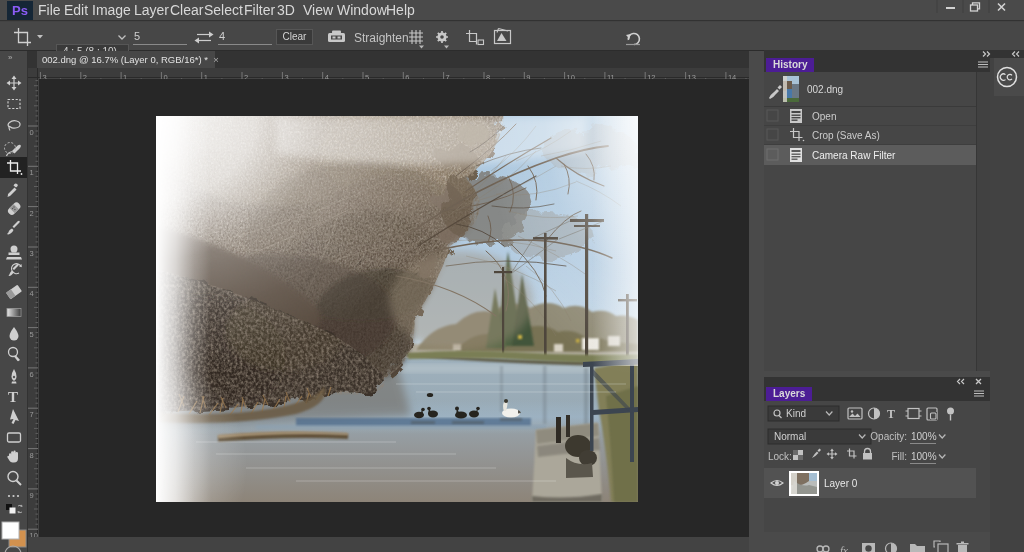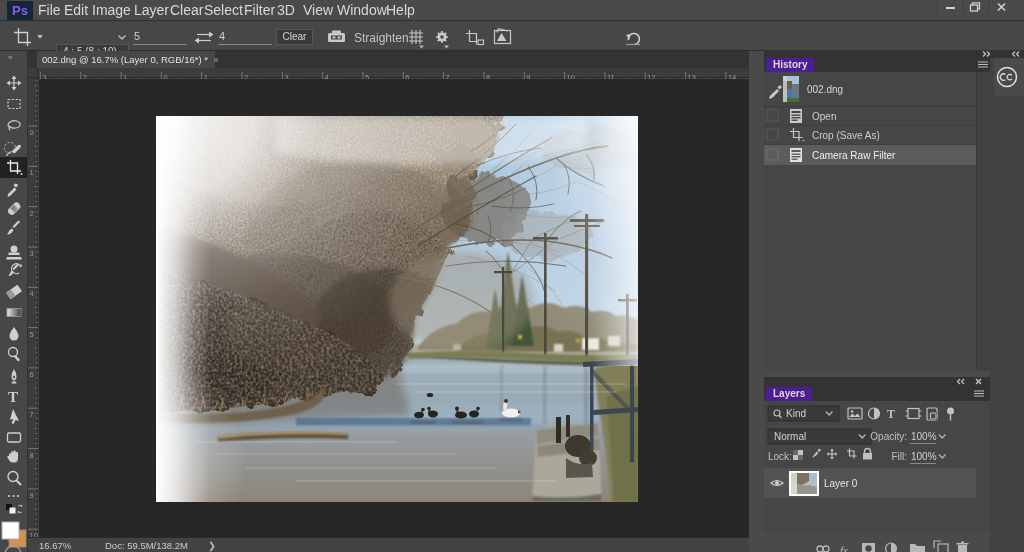--- a/index.html
+++ b/index.html
@@ -772,25 +772,20 @@
     </g>
 
     <rect x="0" y="0" width="310" height="260" fill="url(#fogTL)" opacity="0.95"></rect>
     <rect x="0" y="0" width="55" height="386" fill="url(#fogL)"></rect>
     <ellipse cx="-18" cy="350" rx="110" ry="115" fill="url(#fogBL)" opacity="0.45"></ellipse>
     <rect x="330" y="0" width="152" height="260" fill="url(#fogTR)" opacity="0.85"></rect>
     <path d="M120 0 H430 V35 Q280 62 120 38 Z" fill="#ffffff" opacity="0.4" filter="url(#soft3)"></path>
     <rect x="436" y="0" width="46" height="250" fill="url(#fogR)" opacity="0.75"></rect>
   </svg></div>
 
-  <div id="statusbar">
-    <span style="position:absolute;left:11px;top:2px">16.67%</span>
-    <span style="position:absolute;left:77px;top:2px">Doc: 59.5M/138.2M</span>
-    <span style="position:absolute;left:180px;top:2px;color:#bbb">❯</span>
-  </div>
 
   <div id="rgap"></div>
   <div id="collbar"></div>
   <div id="collbar2" style="position:absolute;left:764px;top:50px;width:260px;height:8px;background:#333">
     <svg width="60" height="8" style="position:absolute;left:212px;top:0">
       <path d="M7 1.5 l2.5 2.5 l-2.5 2.5 M11 1.5 l2.5 2.5 l-2.5 2.5" stroke="#c8c8c8" stroke-width="1.2" fill="none"></path>
       <path d="M39 1.5 l-2.5 2.5 l2.5 2.5 M43 1.5 l-2.5 2.5 l2.5 2.5" stroke="#c8c8c8" stroke-width="1.2" fill="none"></path>
     </svg>
   </div>
   <div id="histpanel" class="panel" style="top:58px;height:313px">

